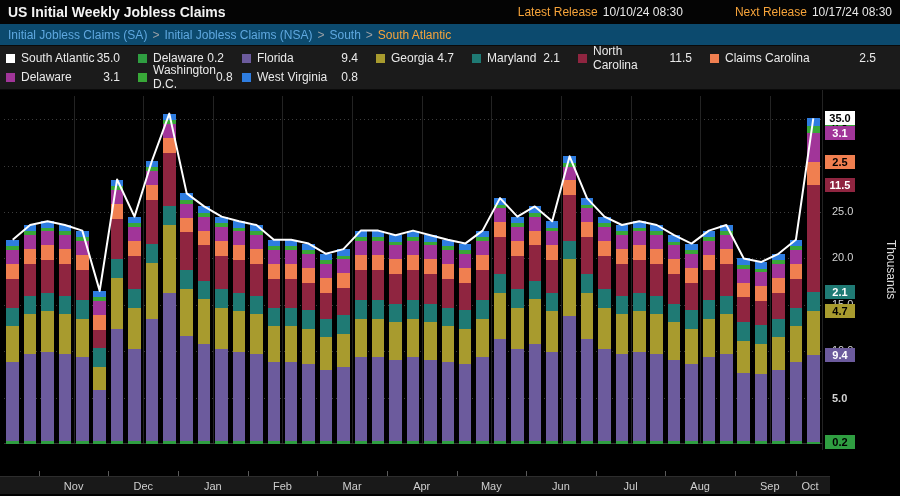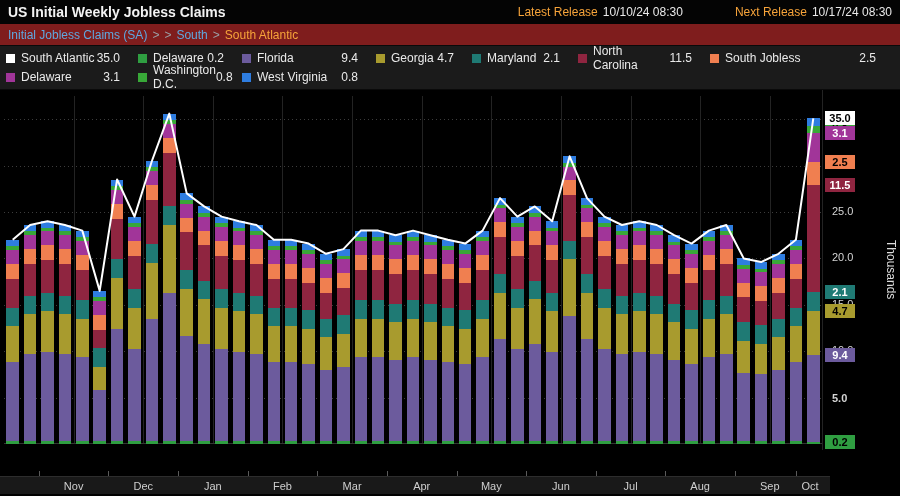--- a/index.html
+++ b/index.html
@@ -18,21 +18,21 @@
   }
   .title { color:#f2f2f2; font-size:14px; font-weight:bold; }
   .releases { display:flex; align-items:center; font-size:12px; }
   .rel-label { color:#f7a43a; margin-right:5px;padding-left:38px; }
   .rel-value { color:#e9e9e9; margin-right:14px; }
   .rel-value:last-child { margin-right:0; }
 
   
   .breadcrumbrow {
     height:21px; display:flex; align-items:center; justify-content:space-between;
-    padding:0 8px; font-size:12px; background:#7f1d1d;
+    padding:0 8px; font-size:12px; background:#0c4a6e;
   }
   .crumbs { display:flex; align-items:center; }
   .crumb { color:#5fa8e0; margin-right:5px; cursor:pointer; }
   .crumb.active { color:#f7a43a; }
   .crumb-sep { color:#9aa0a6; margin-right:5px; }
   .source { color:#e4e4e4; }
 
   
   .legend {
     height:45px; background:#1b1b1b;
@@ -79,20 +79,21 @@
       <span class="rel-value">10/10/24 08:30</span>
       <span class="rel-label">Next Release</span>
       <span class="rel-value">10/17/24 08:30</span>
     </div>
   </header>
 
   <nav class="breadcrumbrow">
     <div class="crumbs" id="crumbs">
         <span class="crumb">Initial Jobless Claims (SA)</span>
         <span class="crumb-sep">&gt;</span>
+        <span class="crumb">Initial Jobless Claims (NSA)</span>
         <span class="crumb-sep">&gt;</span>
         <span class="crumb">South</span>
         <span class="crumb-sep">&gt;</span>
         <span class="crumb active">South Atlantic</span>
       </div>
   </nav>
 
   <section class="legend" id="legend">
       <div class="legend-item">
         <span class="swatch" style="background: rgb(255, 255, 255);"></span>
@@ -119,21 +120,21 @@
         <span>Maryland</span>
         <span class="legend-value">2.1</span>
       </div>
       <div class="legend-item">
         <span class="swatch" style="background: rgb(143, 37, 64);"></span>
         <span>North Carolina</span>
         <span class="legend-value">11.5</span>
       </div>
       <div class="legend-item">
         <span class="swatch" style="background: rgb(240, 127, 80);"></span>
-        <span>South Jobless</span>
+        <span>Claims Carolina</span>
         <span class="legend-value">2.5</span>
       </div>
       <div class="legend-item">
         <span class="swatch" style="background: rgb(161, 53, 153);"></span>
         <span>Delaware</span>
         <span class="legend-value">3.1</span>
       </div>
       <div class="legend-item">
         <span class="swatch" style="background: rgb(56, 168, 56);"></span>
         <span>Washington D.C.</span>

